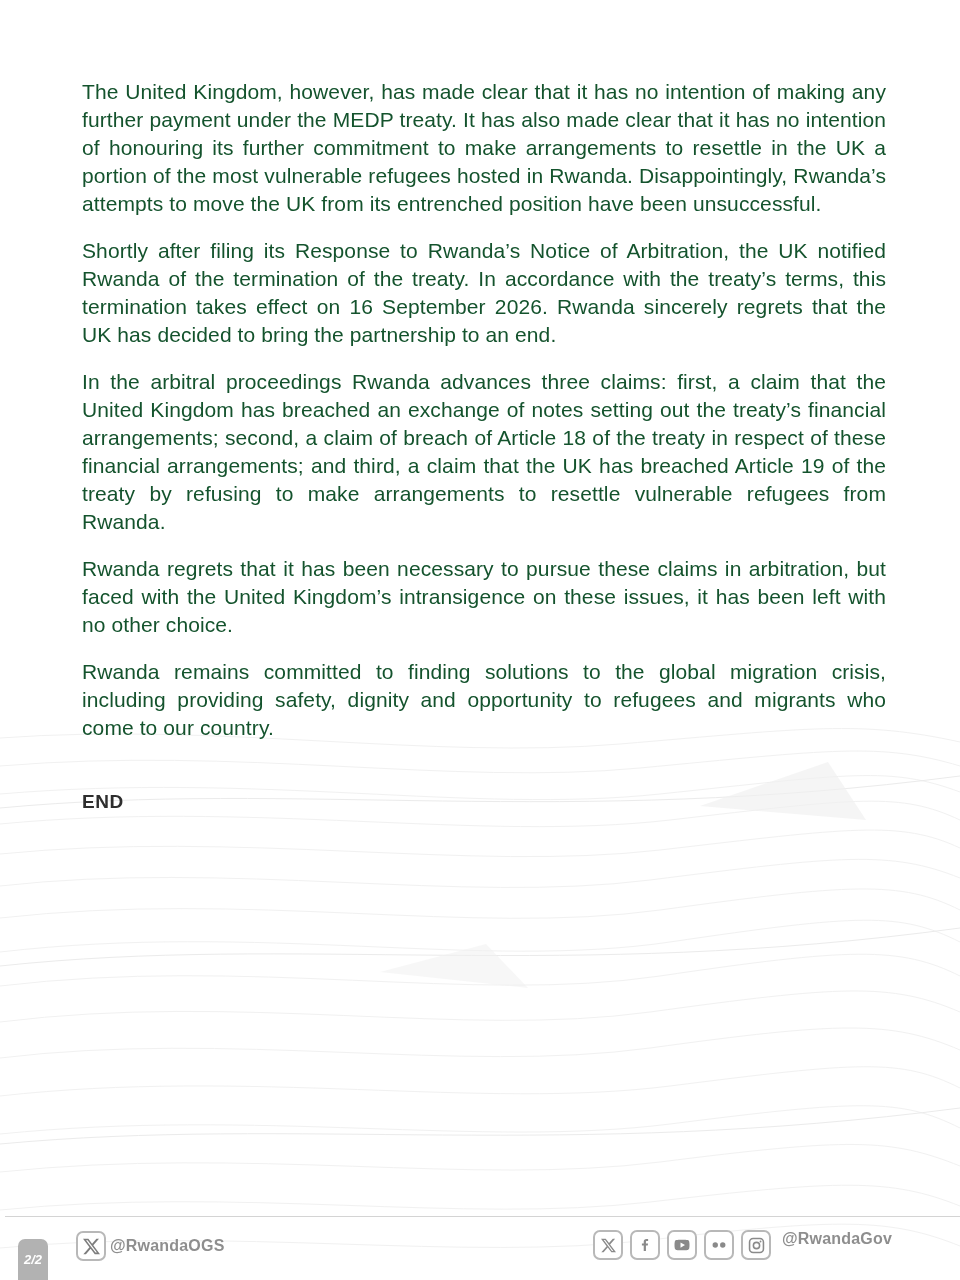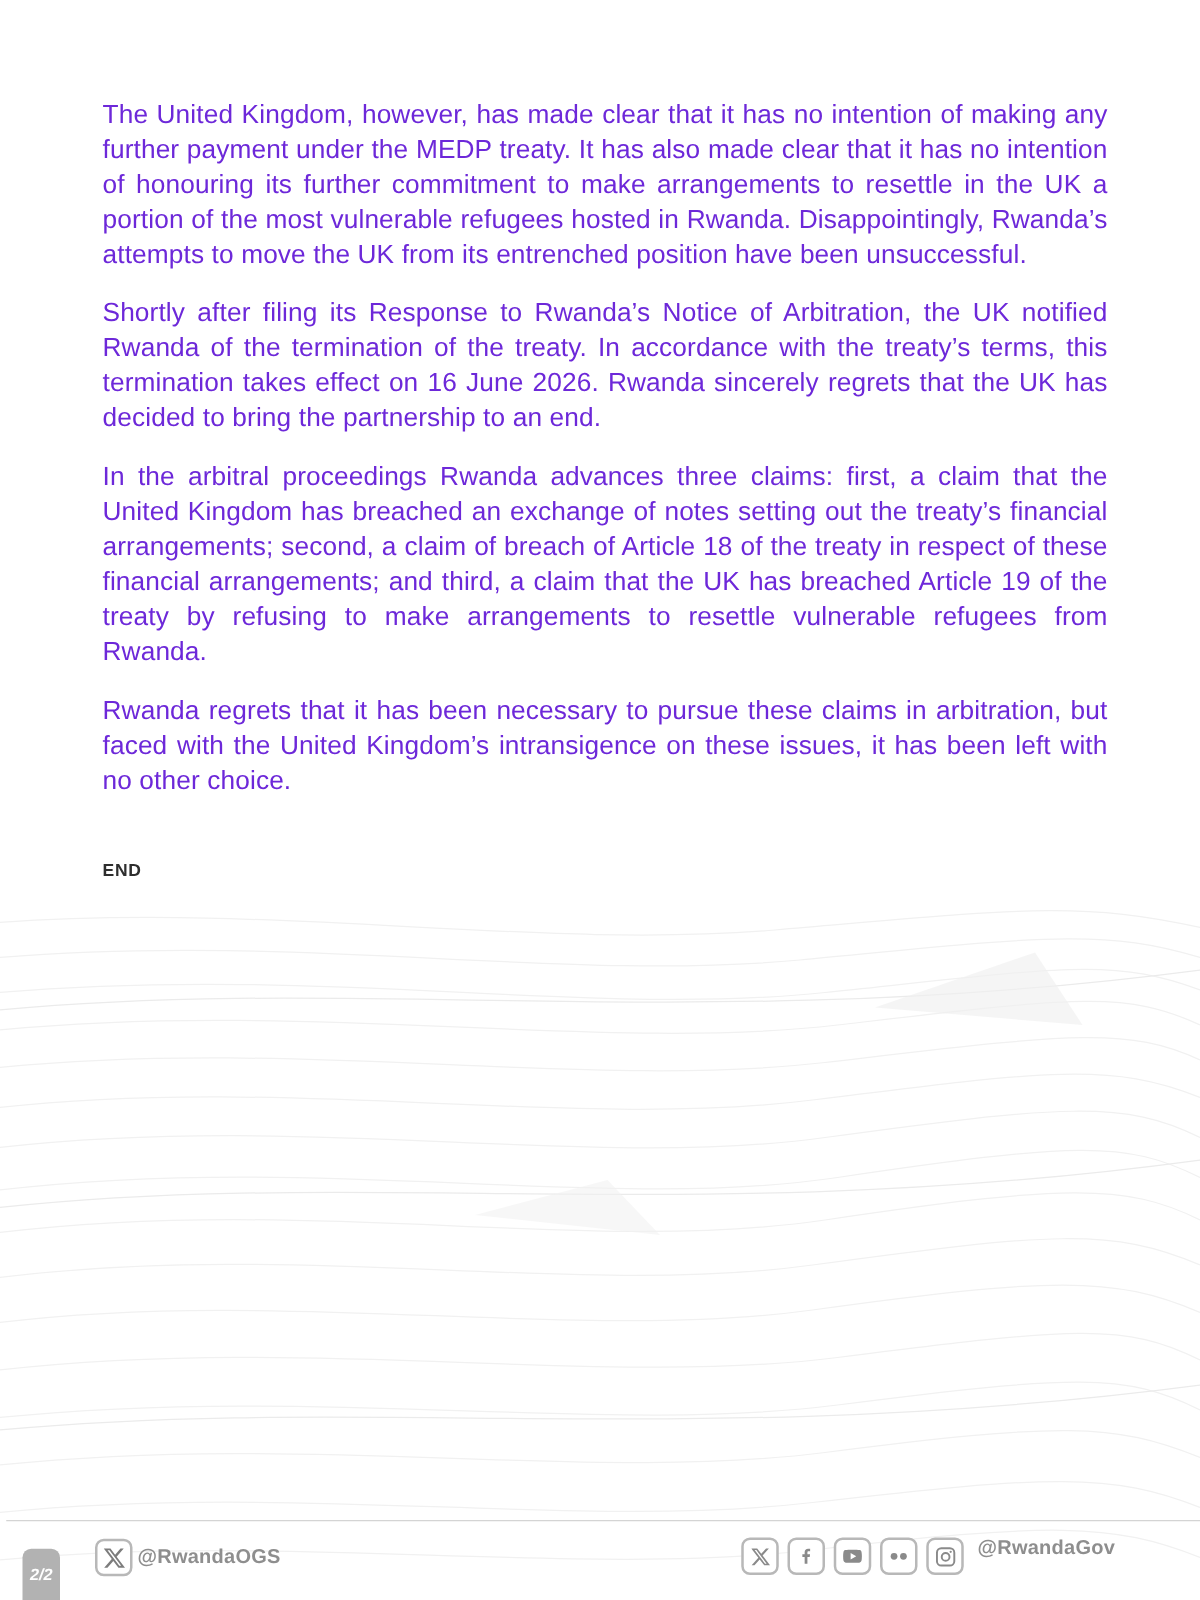--- a/index.html
+++ b/index.html
@@ -9,26 +9,26 @@
     font-family:"Liberation Sans","DejaVu Sans",sans-serif;
   }
   .waves{position:absolute;left:0;bottom:0;pointer-events:none;}
   .content{
     position:absolute;left:82px;top:78px;width:804px;
   }
   .content p{
     margin:0 0 19px 0;
     font-size:21px;line-height:28px;
     text-align:justify;
-    color:#6d28d9;
+    color:#14532d;
     letter-spacing:0.1px;
   }
   .end-marker{
     margin:49px 0 0 0;
-    font-size:14px;font-weight:bold;color:#2e2e2e;
+    font-size:19px;font-weight:bold;color:#2e2e2e;
     letter-spacing:0.6px;
   }
   .footer-divider{
     position:absolute;left:5px;right:0;top:1216px;height:1px;background:#d4d4d4;
   }
   .page-badge{
     position:absolute;left:18px;top:1239px;width:30px;height:41px;
     background:#b2b2b2;border-radius:7px 7px 0 0;
     color:#ffffff;font-size:13px;font-weight:bold;font-style:italic;
     display:flex;align-items:center;justify-content:center;text-align:right;
@@ -79,23 +79,24 @@
     <path d="M0,88 C300,60 560,108 960,56"></path>
     <path d="M0,246 C300,214 560,262 960,208"></path>
     <path d="M0,424 C300,396 560,440 960,388"></path>
   </g>
   <path d="M700,86 L828,42 L866,100 Z" fill="#f0f0f0" opacity="0.65"></path>
   <path d="M380,252 L486,224 L528,268 Z" fill="#f0f0f0" opacity="0.55"></path>
 </svg>
 
 <main class="content">
   <p>The United Kingdom, however, has made clear that it has no intention of making any further payment under the MEDP treaty. It has also made clear that it has no intention of honouring its further commitment to make arrangements to resettle in the UK a portion of the most vulnerable refugees hosted in Rwanda. Disappointingly, Rwanda’s attempts to move the UK from its entrenched position have been unsuccessful.</p>
-  <p>Shortly after filing its Response to Rwanda’s Notice of Arbitration, the UK notified Rwanda of the termination of the treaty. In accordance with the treaty’s terms, this termination takes effect on 16 June 2026. Rwanda sincerely regrets that the UK has decided to bring the partnership to an end.</p>
+  <p>Shortly after filing its Response to Rwanda’s Notice of Arbitration, the UK notified Rwanda of the termination of the treaty. In accordance with the treaty’s terms, this termination takes effect on 16 September 2026. Rwanda sincerely regrets that the UK has decided to bring the partnership to an end.</p>
   <p>In the arbitral proceedings Rwanda advances three claims: first, a claim that the United Kingdom has breached an exchange of notes setting out the treaty’s financial arrangements; second, a claim of breach of Article 18 of the treaty in respect of these financial arrangements; and third, a claim that the UK has breached Article 19 of the treaty by refusing to make arrangements to resettle vulnerable refugees from Rwanda.</p>
   <p>Rwanda regrets that it has been necessary to pursue these claims in arbitration, but faced with the United Kingdom’s intransigence on these issues, it has been left with no other choice.</p>
+  <p>Rwanda remains committed to finding solutions to the global migration crisis, including providing safety, dignity and opportunity to refugees and migrants who come to our country.</p>
   <div class="end-marker">END</div>
 </main>
 
 <footer>
   <div class="footer-divider"></div>
 
   <div class="page-badge">2/2</div>
 
   <div class="footer-left">
     <span class="icon-box">

